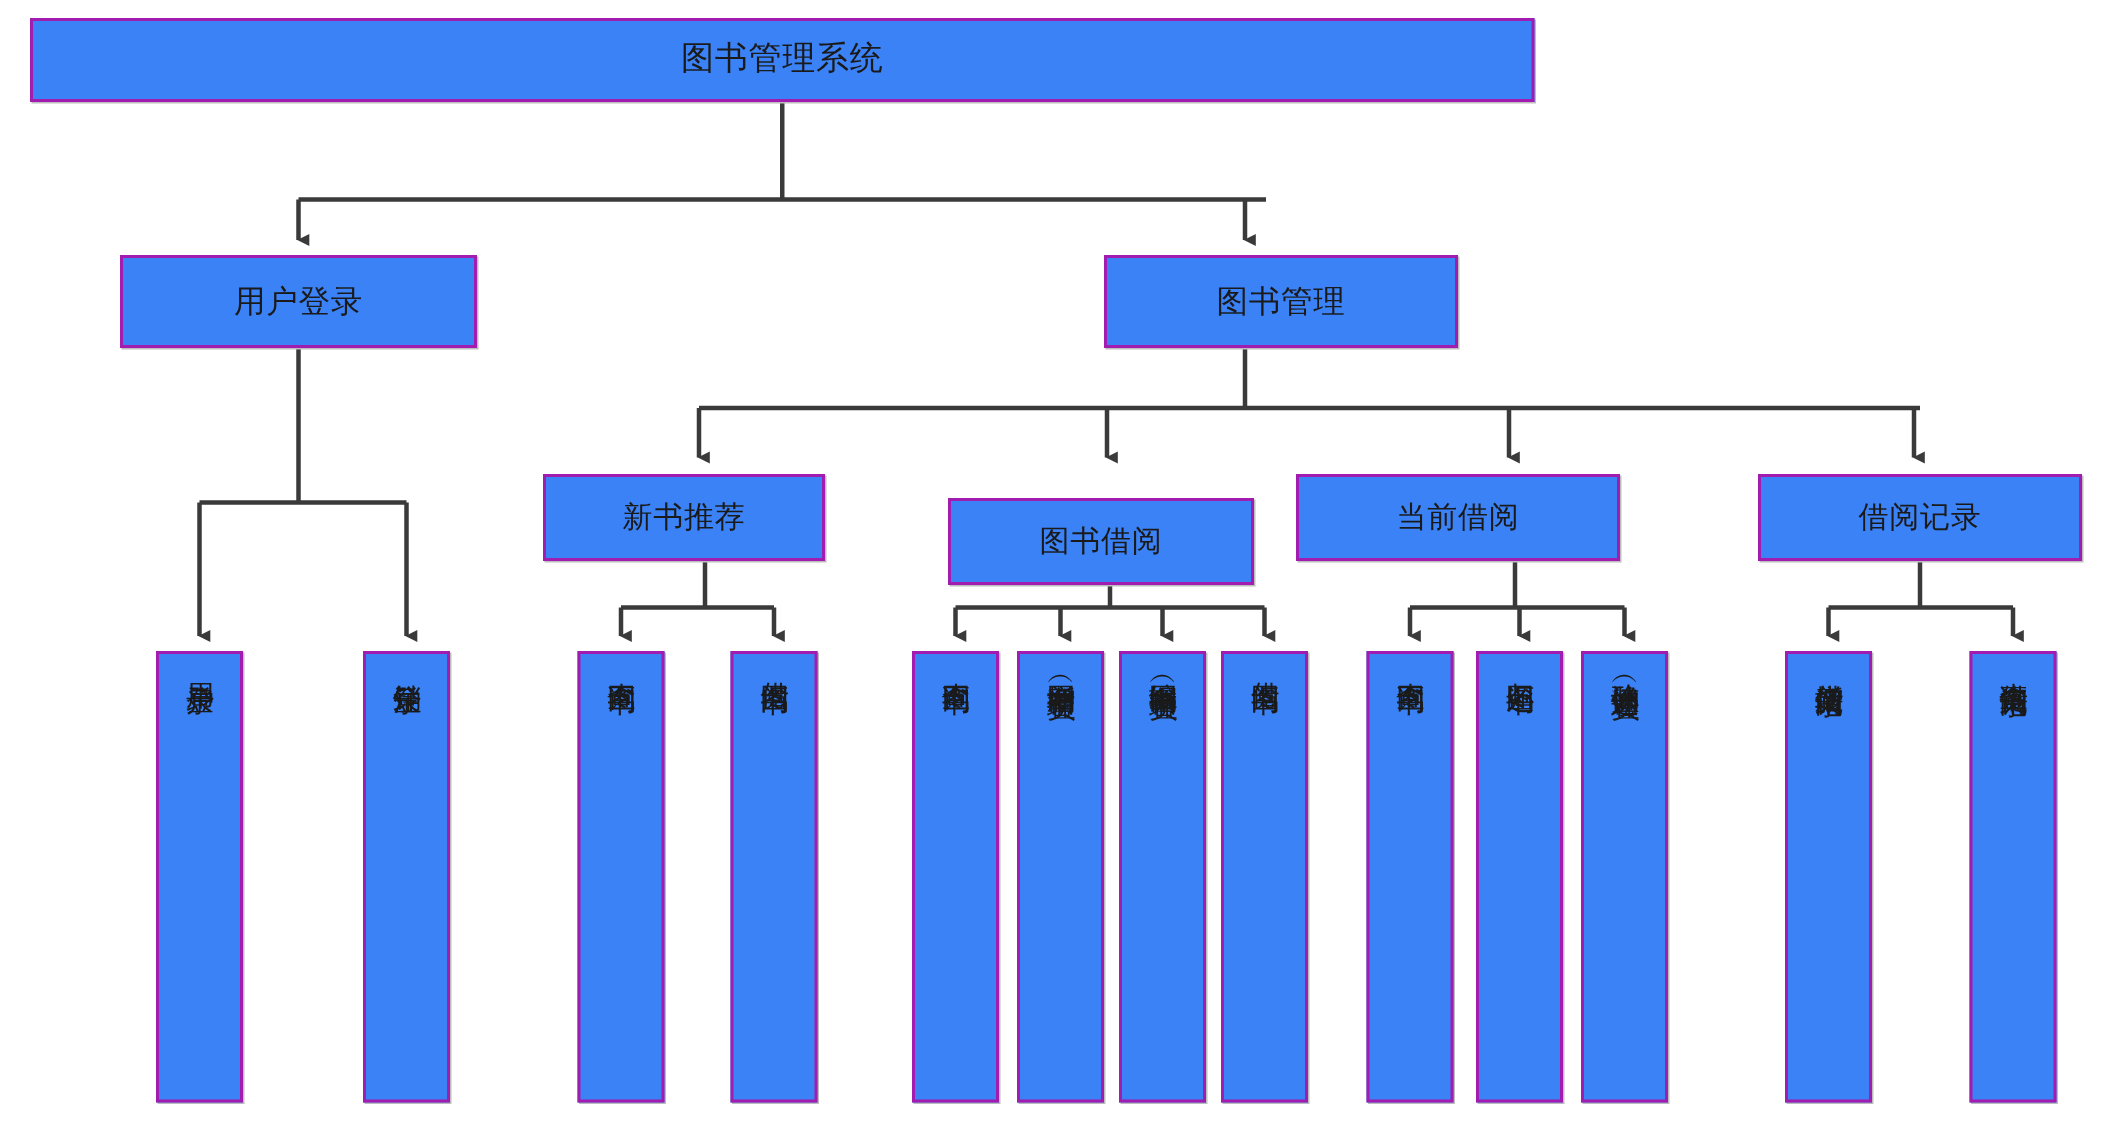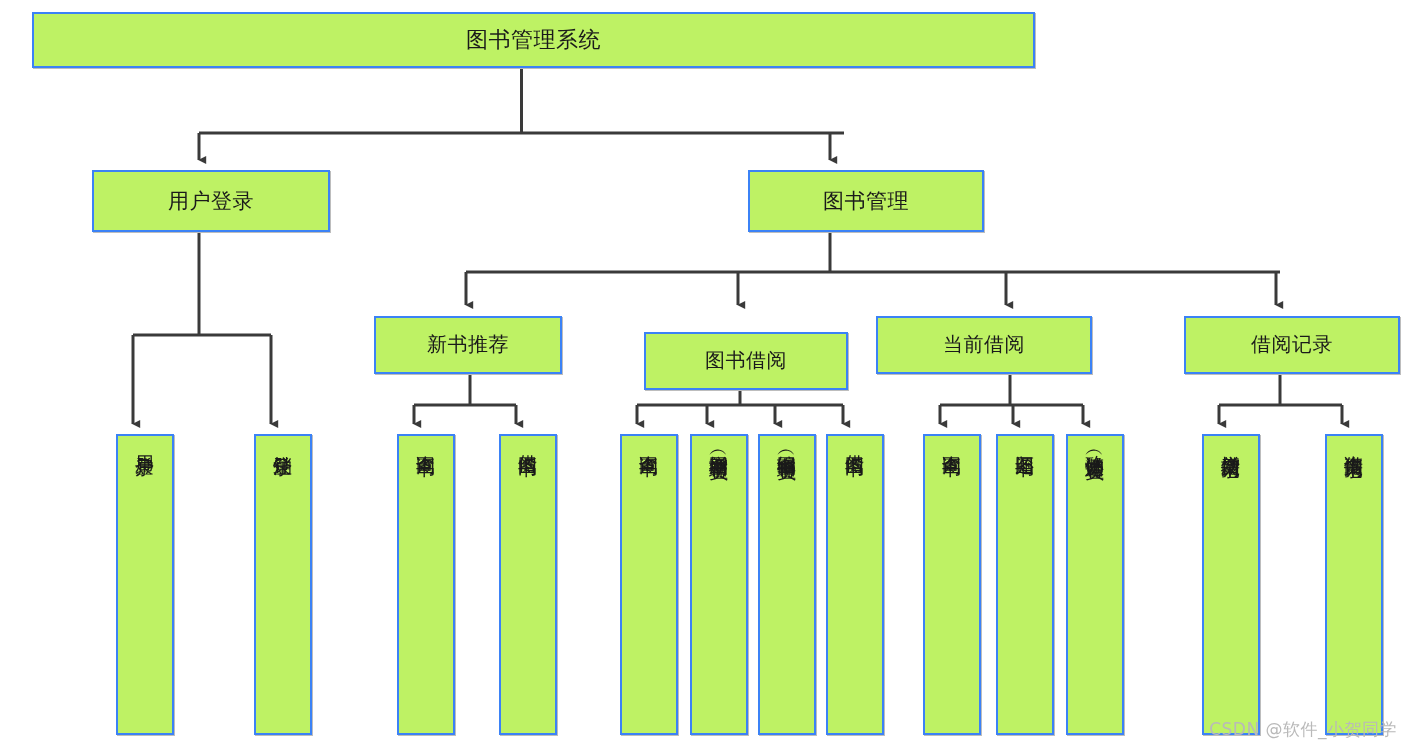--- a/index.html
+++ b/index.html
@@ -21,27 +21,26 @@
   #diagram-svg {
     position: absolute;
     left: 0;
     top: 0;
     width: 1405px;
     height: 747px;
   }
   .node-box {
     position: absolute;
     box-sizing: border-box;
-    border: 2px solid #3b82f6;
-    background: #bef264;
+    border: 2px solid #a21caf;
+    background: #3b82f6;
     display: flex;
     align-items: center;
     justify-content: center;
     box-shadow: 1px 1px 0 0 #bdbdbd;
-    margin-left: 12px;
   }
   .node-label {
     color: #1a1a1a;
     font-size: 21px;
     line-height: 1.18;
     letter-spacing: 0.5px;
     white-space: nowrap;
     text-align: center;
   }
   .node-box.level1 .node-label { font-size: 22px; }
@@ -192,15 +191,14 @@
     <span class="node-label">确认归还（管理员）</span>
   </div>
 
   <div class="node-box leaf" style="left:1190px; top:434px; width:58px; height:301px;">
     <span class="node-label">新增借阅记录</span>
   </div>
   <div class="node-box leaf" style="left:1313px; top:434px; width:58px; height:301px;">
     <span class="node-label">查询借阅记录</span>
   </div>
 
-  <div id="watermark">CSDN @软件_小贺同学</div>
 
 </div>
 
 </body></html>

